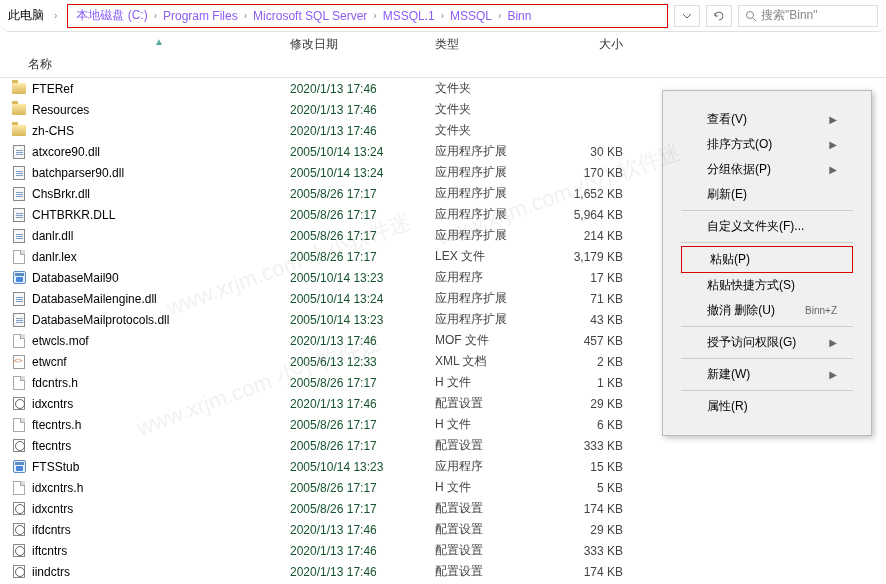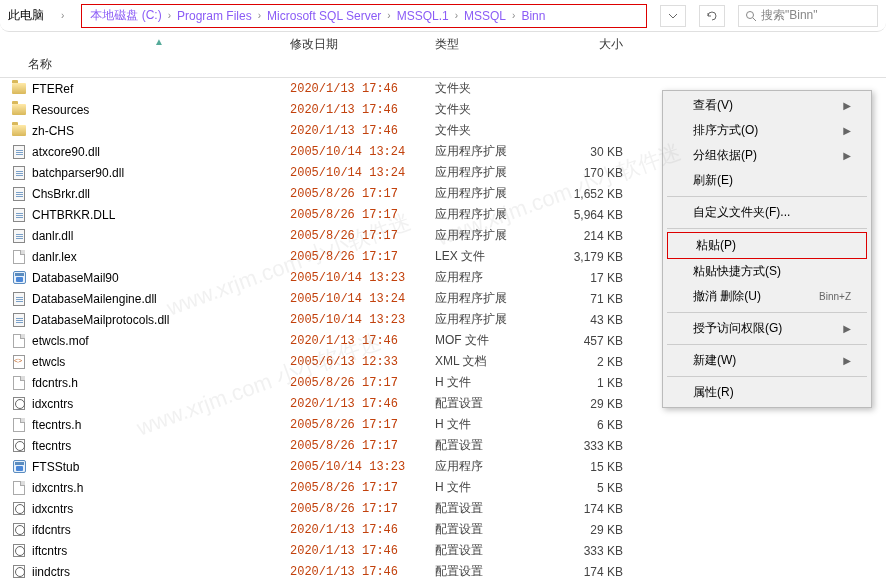--- a/index.html
+++ b/index.html
@@ -1,52 +1,52 @@
 <!DOCTYPE html>
 <html><head>
 <meta charset="utf-8">
 <style>
 * { margin: 0; padding: 0; box-sizing: border-box; }
 body { font-family: "Microsoft YaHei", "Segoe UI", sans-serif; font-size: 12px; background: #fff; color: #000; width: 886px; height: 584px; overflow: hidden; position: relative; }
-.toolbar { display: flex; align-items: center; padding: 3px 8px; border-bottom: 1px solid #e0e0e0; height: 32px; gap: 13px; border-radius: 9px; }
+.toolbar { display: flex; align-items: center; padding: 3px 8px; border-bottom: 1px solid #e0e0e0; height: 32px; gap: 6px; border-radius: 9px; }
 .breadcrumb-wrap { flex: 1; display: flex; align-items: center; border: 1.5px solid #d00; padding: 2px 6px; height: 24px; }
 .bc-sep { color: #888; margin: 0 4px; font-size: 10px; }
 .bc-item { color: #8b5cf6; padding: 0 2px; cursor: pointer; }
 .tb-btn { width: 26px; height: 22px; border: 1px solid #ddd; background: #fff; display: flex; align-items: center; justify-content: center; color: #555; cursor: pointer; }
 .search { border: 1px solid #ddd; height: 22px; display: flex; align-items: center; padding: 0 6px; width: 140px; color: #888; }
 .search svg { margin-right: 4px; }
 .headers { display: flex; padding: 4px 0 4px 28px; border-bottom: 1px solid #e0e0e0; color: #333; font-size: 12px; background: #fff; }
 .headers .arrow { color: #5a9; font-size: 10px; margin-left: 4px; }
 .col-name { width: 262px; margin-top: 20px; }
 .col-date { width: 145px; }
 .col-type { width: 110px; }
 .col-size { width: 90px; text-align: right; padding-right: 12px; }
 .file-list { overflow-y: auto; height: calc(100% - 62px); padding-left: 10px; }
 .row { display: flex; align-items: center; height: 21px; }
 .icon-cell { width: 18px; display: flex; justify-content: center; }
 .cell-name { width: 262px; padding-left: 4px; white-space: nowrap; overflow: hidden; text-overflow: ellipsis; }
-.cell-date { width: 145px; color: #c2410c; font-family: Liberation Mono, monospace; }
+.cell-date { width: 145px; color: #14532d; }
 .cell-type { width: 110px; color: #444; }
 .cell-size { width: 90px; text-align: right; padding-right: 12px; color: #444; }
 
 .ic-folder { width: 14px; height: 11px; background: linear-gradient(#ffe9a8,#d9b85a); border-radius: 1px; position: relative; }
 .ic-folder::before { content:""; position:absolute; top:-3px; left:0; width:6px; height:3px; background:#d9b85a; border-radius:1px 1px 0 0; }
 .ic-file { width: 12px; height: 14px; background:#fff; border:1px solid #aaa; position:relative; }
 .ic-file::before { content:""; position:absolute; top:-1px; right:-1px; width:4px; height:4px; background:#ddd; border-left:1px solid #aaa; border-bottom:1px solid #aaa; }
 .ic-dll { width:12px; height:14px; background:#f7f7f7; border:1px solid #888; position:relative; }
 .ic-dll::after { content:""; position:absolute; left:2px; top:4px; width:7px; height:5px; background:repeating-linear-gradient(#7aa0c8 0 1px, transparent 1px 2px); }
 .ic-app { width:13px; height:13px; background:#e6f0fa; border:1px solid #5a8cc0; border-radius:2px; position:relative; }
 .ic-app::after { content:""; position:absolute; left:1px; top:1px; width:9px; height:3px; background:#5a8cc0; }
 .ic-app-blue::before { content:""; position:absolute; left:2px; top:5px; width:7px; height:5px; background:#4a87d8; border-radius:1px; }
 .ic-xml { width:12px; height:14px; background:#fff; border:1px solid #999; position:relative; }
 .ic-xml::after { content:"<>"; position:absolute; left:0; top:1px; font-size:7px; color:#c06020; }
 .ic-cfg { width:12px; height:13px; background:#fff; border:1px solid #888; position:relative; }
 .ic-cfg::after { content:""; position:absolute; left:1px; top:1px; width:8px; height:8px; border:1px solid #666; border-radius:50%; }
 
-.ctx { position:absolute; left:662px; top:90px; width:210px; background:#f0f0f0; border:1px solid #bbb; box-shadow:2px 2px 6px rgba(0,0,0,.25); padding:2px; font-size:12px; }
+.ctx { position:absolute; left:662px; top:90px; width:210px; background:#f0f0f0; border:1px solid #bbb; box-shadow:2px 2px 6px rgba(0,0,0,.25); padding:16px; font-size:12px; }
 .ctx-item { display:flex; align-items:center; justify-content:space-between; padding:4px 18px 4px 28px; cursor:pointer; }
 .ctx-sep { height:1px; background:#ccc; margin:3px 2px; }
 .ctx-sub { color:#666; font-size:10px; }
 .ctx-paste { border:1.5px solid #d00; margin:0 2px; }
 .watermark { position:absolute; color:rgba(120,120,120,.1); font-size:22px; pointer-events:none; transform:rotate(-20deg); }
 .wm1 { left:160px; top:250px; }
 .wm2 { left:430px; top:180px; }
 .wm3 { left:130px; top:370px; }
 </style>
 </head>
@@ -211,21 +211,21 @@
       </span>
       <span class="cell-name">etwcls.mof</span>
       <span class="cell-date">2020/1/13 17:46</span>
       <span class="cell-type">MOF 文件</span>
       <span class="cell-size">457 KB</span>
     </div>
     <div class="row">
       <span class="icon-cell">
         <span class="ic-xml"></span>
       </span>
-      <span class="cell-name">etwcls</span>
+      <span class="cell-name">etwcnf</span>
       <span class="cell-date">2005/6/13 12:33</span>
       <span class="cell-type">XML 文档</span>
       <span class="cell-size">2 KB</span>
     </div>
     <div class="row">
       <span class="icon-cell">
         <span class="ic-file"></span>
       </span>
       <span class="cell-name">fdcntrs.h</span>
       <span class="cell-date">2005/8/26 17:17</span>

